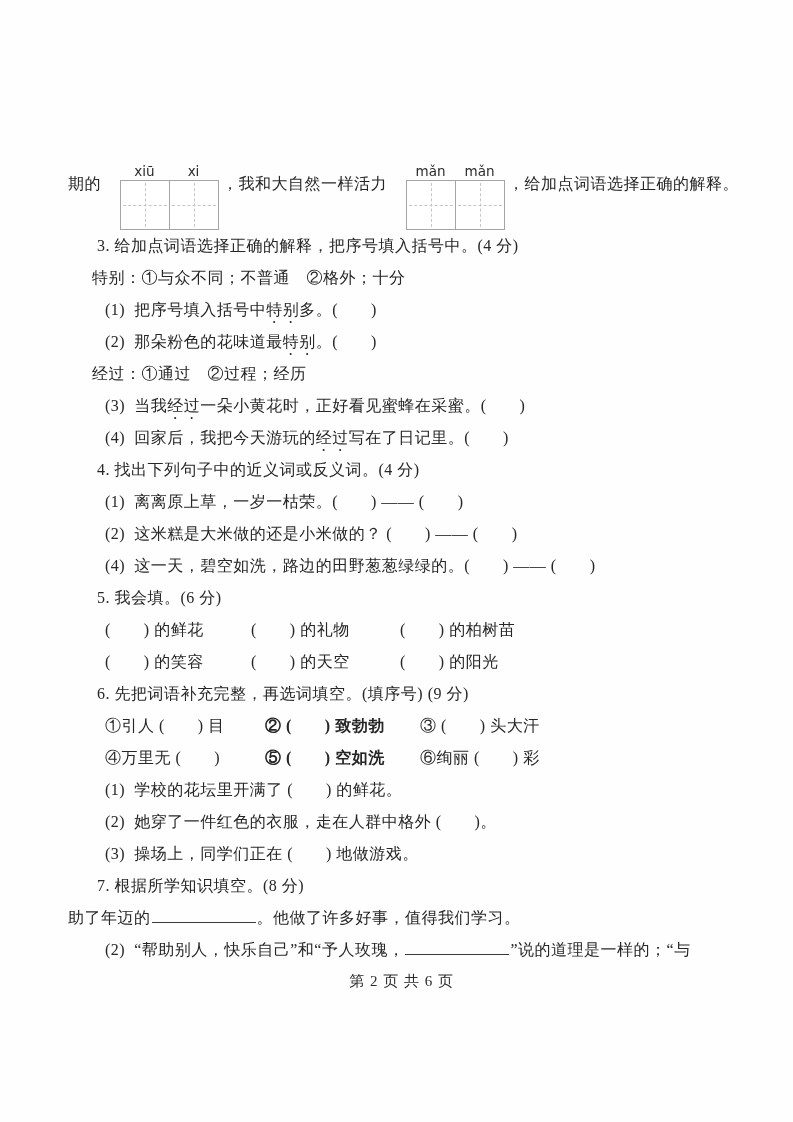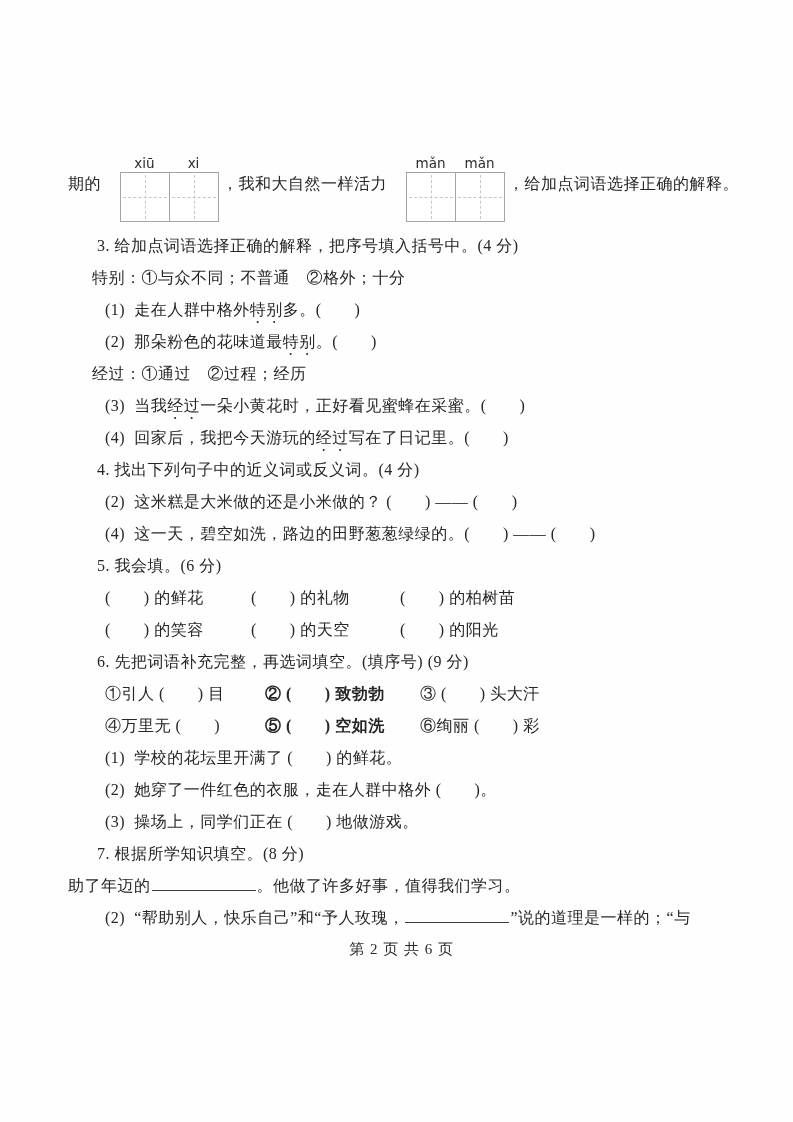--- a/index.html
+++ b/index.html
@@ -11,21 +11,21 @@
     box-sizing: border-box;
     padding: 146px 58px 0 68px;
     overflow: hidden;
     font-family: "Liberation Serif", "DejaVu Serif", serif;
     font-size: 16px;
     color: #262626;
   }
   
   .fill-row { display: flex; align-items: flex-start; height: 72px; margin-bottom: 12px; }
   .fill-text { padding-top: 30px; line-height: 1; white-space: nowrap; letter-spacing: 0.5px; }
-  .tzg-wrap { margin: 4px 3px; flex: 0 0 auto; padding-left: 16px; }
+  .tzg-wrap { margin: 12px 3px; flex: 0 0 auto; padding-left: 16px; }
   .pinyin-row { display: flex; height: 20px; align-items: flex-end; padding-bottom: 2px; }
   .pinyin {
     width: 49px; text-align: center; line-height: 1;
     font-family: "DejaVu Sans", "Liberation Sans", sans-serif;
     font-size: 13.5px; color: #2b2b2b;
   }
   .tzg-group { display: flex; border: 1px solid #a5a5a5; background: #fff; }
   .tzg-cell { width: 48px; height: 48px; position: relative; }
   .tzg-cell + .tzg-cell { border-left: 1px solid #a5a5a5; }
   .tzg-cell::before {
@@ -88,34 +88,37 @@
         <div class="tzg-cell"></div>
         <div class="tzg-cell"></div>
       </div>
     </div>
     <span class="fill-text">，给加点词语选择正确的解释。</span>
   </div>
 
   <div class="line q-head">3. 给加点词语选择正确的解释，把序号填入括号中。(4 分)</div>
   <div class="line def">特别：①与众不同；不普通　②格外；十分</div>
   <div class="line item">
-    <span class="num">(1)</span><span>走在人群中格外</span><span class="emph">特别</span><span>多。(　　)</span>
+    <span class="num">(1)</span><span>把序号填入括号中</span><span class="emph">特别</span><span>多。(　　)</span>
   </div>
   <div class="line item">
     <span class="num">(2)</span><span>那朵粉色的花味道最</span><span class="emph">特别</span><span>。(　　)</span>
   </div>
   <div class="line def">经过：①通过　②过程；经历</div>
   <div class="line item">
     <span class="num">(3)</span><span>当我</span><span class="emph">经过</span><span>一朵小黄花时，正好看见蜜蜂在采蜜。(　　)</span>
   </div>
   <div class="line item">
     <span class="num">(4)</span><span>回家后，我把今天游玩的</span><span class="emph">经过</span><span>写在了日记里。(　　)</span>
   </div>
 
   <div class="line q-head">4. 找出下列句子中的近义词或反义词。(4 分)</div>
+  <div class="line item">
+    <span class="num">(1)</span><span>离离原上草，一岁一枯荣。(　　) —— (　　)</span>
+  </div>
   <div class="line item">
     <span class="num">(2)</span><span>这米糕是大米做的还是小米做的？ (　　) —— (　　)</span>
   </div>
   <div class="line item">
     <span class="num">(4)</span><span>这一天，碧空如洗，路边的田野葱葱绿绿的。(　　) —— (　　)</span>
   </div>
 
   <div class="line q-head">5. 我会填。(6 分)</div>
   <div class="line item">
     <span class="col w146">(　　) 的鲜花</span><span class="col w152">(　　) 的礼物</span><span class="col">(　　) 的柏树苗</span>

